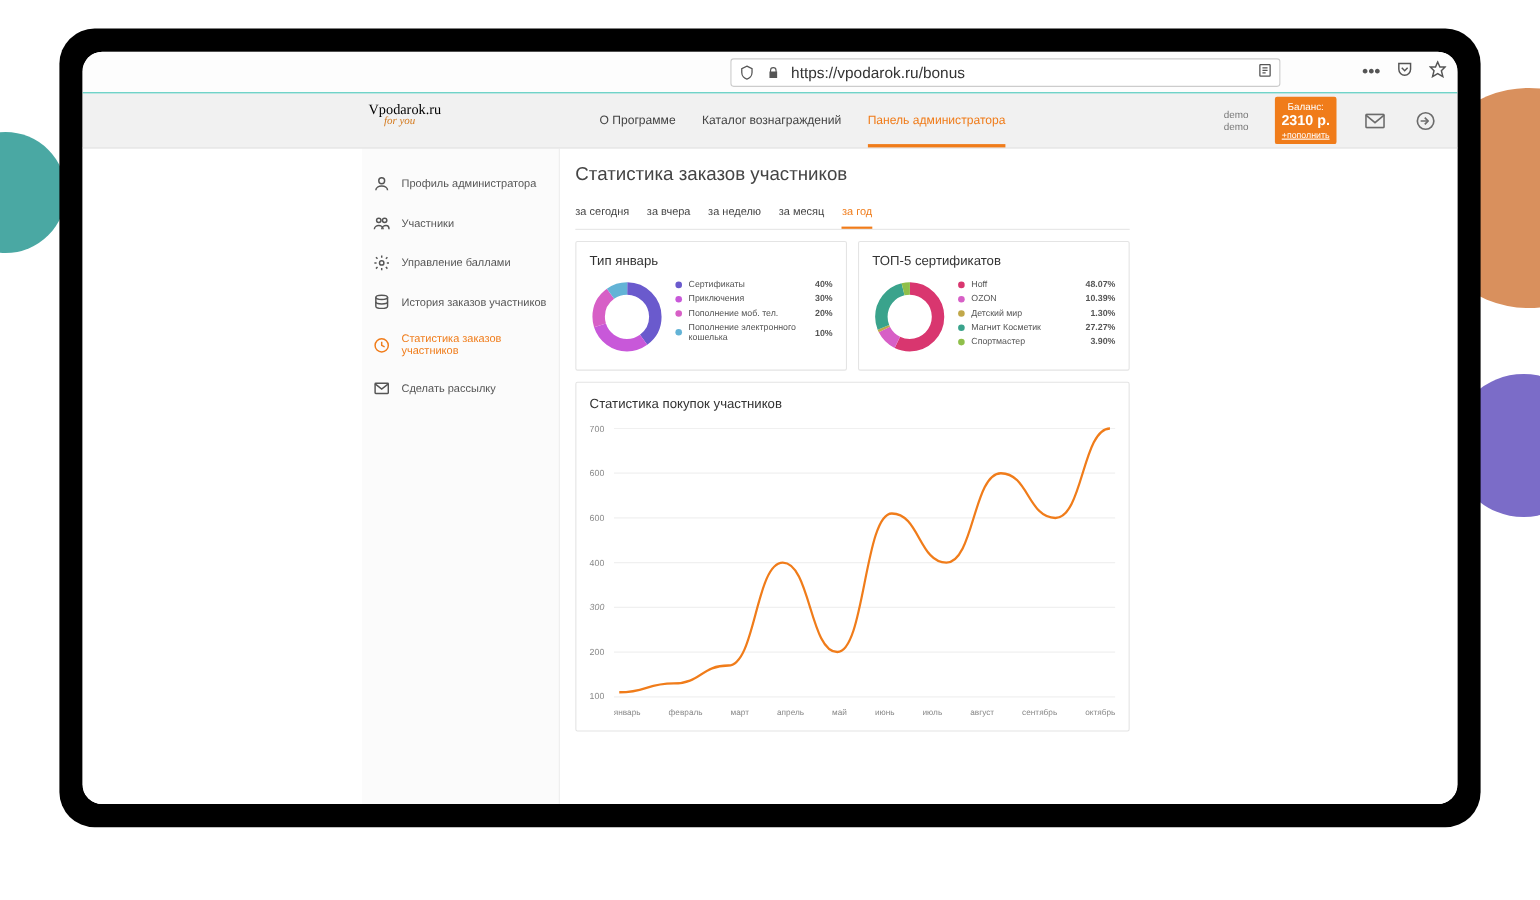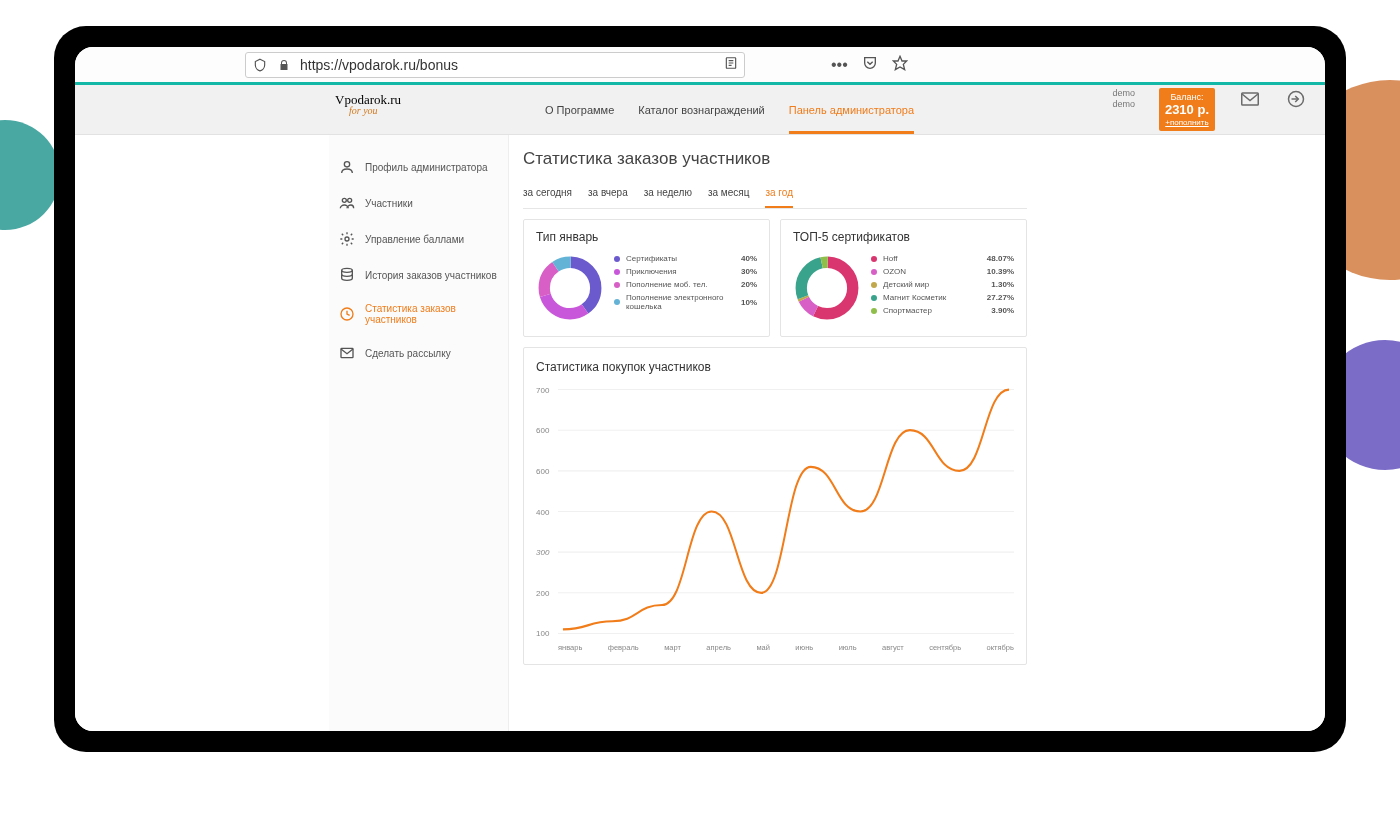--- a/index.html
+++ b/index.html
@@ -46,23 +46,24 @@
     border-radius: 18px;
     overflow: hidden;
   }
 
   
   .browser-bar {
     height: 38px;
     display: flex;
     align-items: center;
     padding: 0 10px 0 170px;
-    gap: 16px;
-    border-bottom: 3px solid #14b8a6;
+    gap: 4px;
+    border-bottom: 1px solid #14b8a6;
     background: #fdfdfd;
+    justify-content: flex-end;
   }
   .url-box {
     flex: 0 0 500px;
     height: 26px;
     border: 1px solid #ccc;
     border-radius: 3px;
     display: flex;
     align-items: center;
     padding: 0 6px;
     background: #fff;
@@ -100,21 +101,21 @@
     display: flex;
     gap: 24px;
     font-size: 11px;
     color: #444;
   }
   .nav-item { padding: 18px 0 15px 0; cursor: pointer; }
   .nav-item.active { color: #f07c1a; border-bottom: 3px solid #f07c1a; }
   .header-right {
     margin-left: auto;
     display: flex;
-    align-items: flex-start;
+    align-items: center;
     gap: 16px;
   }
   .user-block {
     text-align: right;
     font-size: 9px;
     color: #777;
     line-height: 1.2;
     margin-right: 8px;
   }
   .balance-box {

